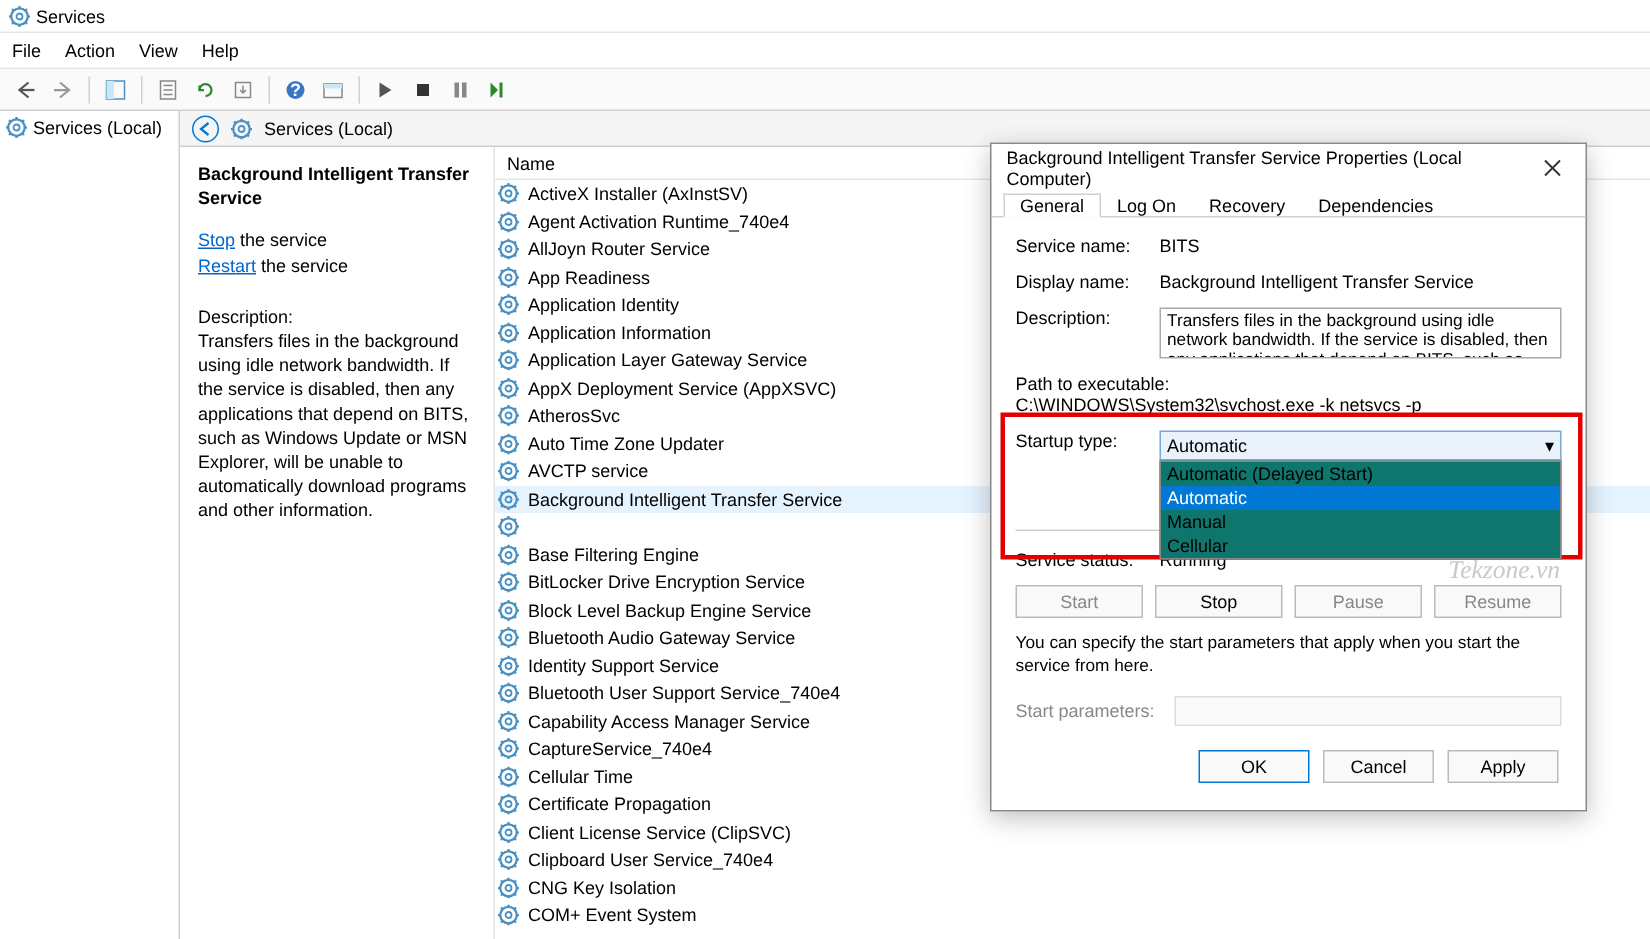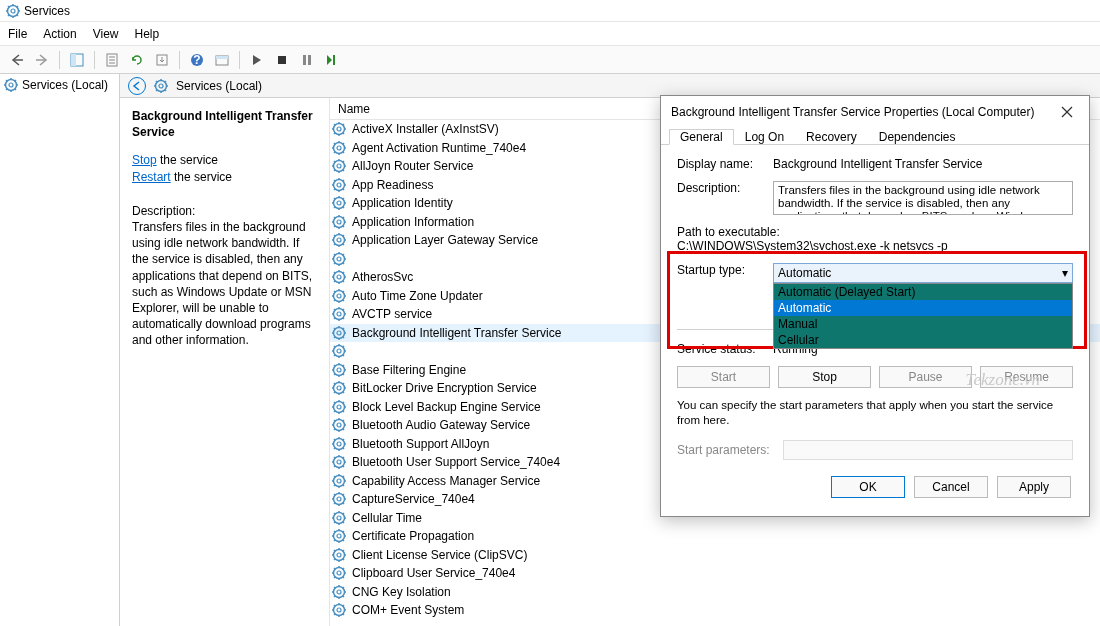--- a/index.html
+++ b/index.html
@@ -28,21 +28,21 @@
 .list-pane { flex: 1; display: flex; flex-direction: column; }
 .list-header { height: 22px; border-bottom: 1px solid #e5e5e5; display: flex; align-items: center; padding: 0 8px; }
 .list-body { flex: 1; overflow: hidden; }
 .svc-row { height: 18.5px; display: flex; align-items: center; padding: 0 2px; gap: 6px; }
 .svc-row.sel { background: #e5f3ff; }
 .gear-sm { width: 14px; height: 14px; flex-shrink: 0; }
 
 .grid-rows { padding-top: 2px; }
 
 
-.dialog { position: absolute; left: 660px; top: 95px; width: 430px; background: #fff; border: 1px solid #888; box-shadow: 0 4px 16px rgba(0,0,0,0.25); }
+.dialog { position: absolute; left: 660px; top: 95px; width: 398px; background: #fff; border: 1px solid #888; box-shadow: 0 4px 16px rgba(0,0,0,0.25); }
 .dlg-title { height: 32px; display: flex; align-items: center; justify-content: space-between; padding: 0 10px; }
 .dlg-close { width: 24px; height: 24px; display: flex; align-items: center; justify-content: center; cursor: default; }
 .dlg-tabs { display: flex; padding: 0 8px; border-bottom: 1px solid #d0d0d0; }
 .dlg-tab { padding: 0 10px; border: 1px solid transparent; position: relative; top: 1px; }
 .dlg-tab.active { border: 1px solid #d0d0d0; border-bottom: 1px solid #fff; background: #fff; }
 .dlg-body { padding: 12px 16px 10px 16px; }
 .dlg-row { display: flex; margin-bottom: 10px; }
 .dlg-label { width: 96px; flex-shrink: 0; }
 .dlg-val { flex: 1; }
 .dlg-desc-box { flex: 1; border: 1px solid #aaa; padding: 2px 4px; height: 34px; overflow: hidden; font-size: 11.5px; line-height: 1.15; }
@@ -254,20 +254,21 @@
             <div class="svc-row">
               <svg class="gear-sm">
                 <use href="#gear"></use>
               </svg>
               <span>Application Layer Gateway Service</span>
             </div>
             <div class="svc-row">
               <svg class="gear-sm">
                 <use href="#gear"></use>
               </svg>
+              <span>AppX Deployment Service (AppXSVC)</span>
             </div>
             <div class="svc-row">
               <svg class="gear-sm">
                 <use href="#gear"></use>
               </svg>
               <span>AtherosSvc</span>
             </div>
             <div class="svc-row">
               <svg class="gear-sm">
                 <use href="#gear"></use>
@@ -312,21 +313,21 @@
             <div class="svc-row">
               <svg class="gear-sm">
                 <use href="#gear"></use>
               </svg>
               <span>Bluetooth Audio Gateway Service</span>
             </div>
             <div class="svc-row">
               <svg class="gear-sm">
                 <use href="#gear"></use>
               </svg>
-              <span>Bluetooth Support AllJoyn</span>
+              <span>Identity Support Service</span>
             </div>
             <div class="svc-row">
               <svg class="gear-sm">
                 <use href="#gear"></use>
               </svg>
               <span>Bluetooth User Support Service_740e4</span>
             </div>
             <div class="svc-row">
               <svg class="gear-sm">
                 <use href="#gear"></use>
@@ -392,20 +393,24 @@
         </svg>
     </div>
   </div>
   <div class="dlg-tabs">
     <div class="dlg-tab active">General</div>
     <div class="dlg-tab">Log On</div>
     <div class="dlg-tab">Recovery</div>
     <div class="dlg-tab">Dependencies</div>
   </div>
   <div class="dlg-body">
+    <div class="dlg-row">
+      <div class="dlg-label">Service name:</div>
+      <div class="dlg-val">BITS</div>
+    </div>
     <div class="dlg-row">
       <div class="dlg-label">Display name:</div>
       <div class="dlg-val">Background Intelligent Transfer Service</div>
     </div>
     <div class="dlg-row">
       <div class="dlg-label">Description:</div>
       <div class="dlg-desc-box">Transfers files in the background using idle network bandwidth. If the service is disabled, then any applications that depend on BITS, such as Windows</div>
     </div>
     <div class="dlg-path">
       <div>Path to executable:</div>

